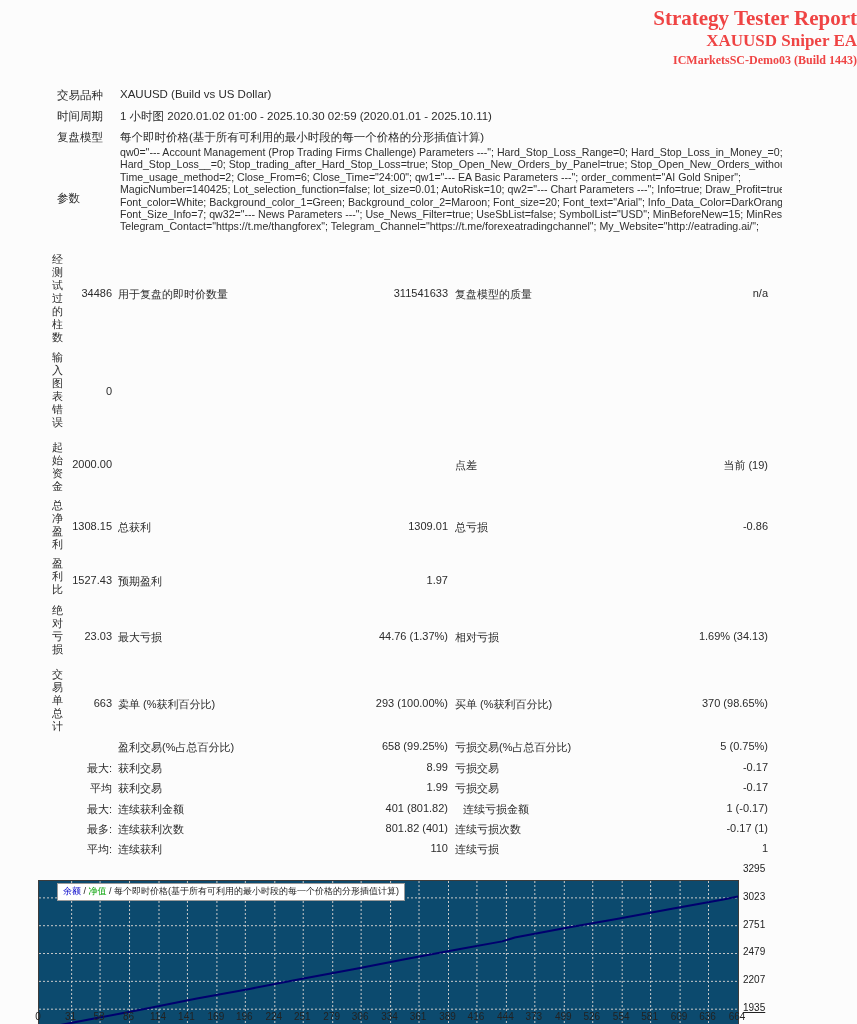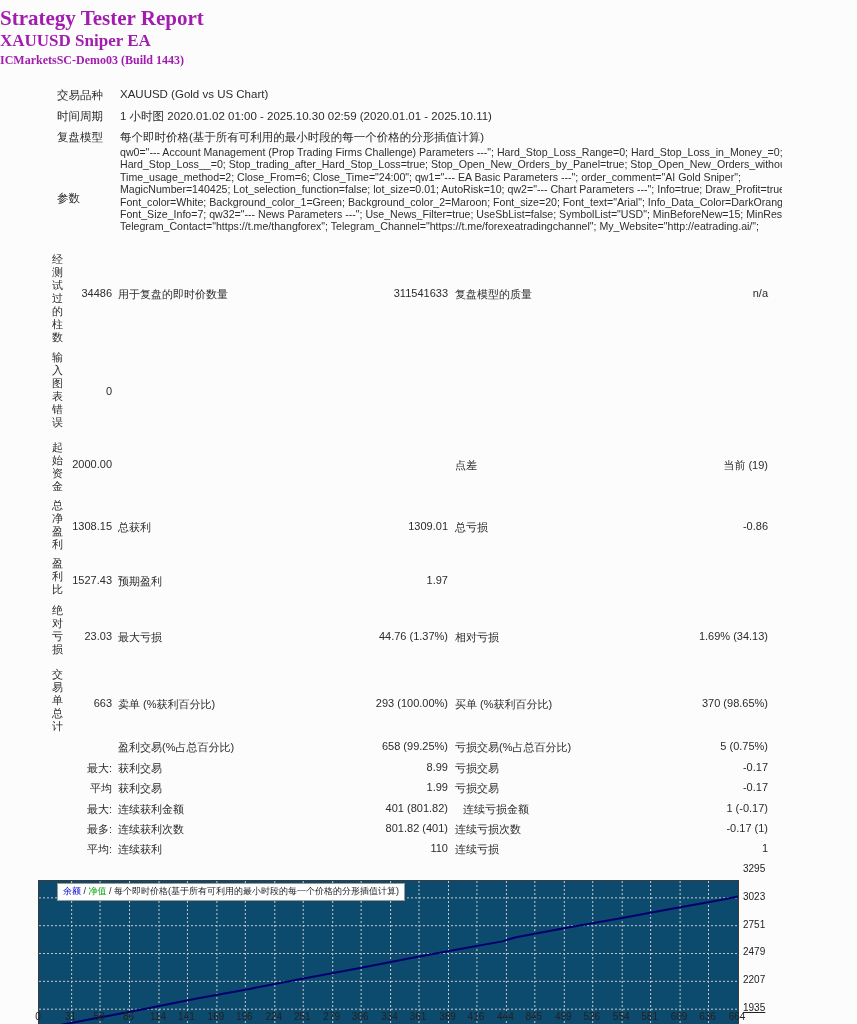--- a/index.html
+++ b/index.html
@@ -2,22 +2,22 @@
 <html><head>
 <meta charset="utf-8">
 <style>
   html,body { margin:0; padding:0; background:#e9e9e9; }
   .page {
     position:relative; width:857px; height:1024px; margin:0 auto;
     background:#fcfcfc; overflow:hidden;
     font-family:"Liberation Sans","DejaVu Sans",sans-serif;
     color:#2b2b2b; font-size:11px;
   }
-  .hdr { position:absolute; left:0; width:100%; text-align:left;
-         font-family:"Liberation Serif","DejaVu Serif",serif; font-weight:bold; color:#a21caf; }
+  .hdr { position:absolute; left:0; width:100%; text-align:right;
+         font-family:"Liberation Serif","DejaVu Serif",serif; font-weight:bold; color:#ef4444; }
   .hdr-title { top:6px;  font-size:21px; }
   .hdr-sub   { top:31px; font-size:17px; }
   .hdr-build { top:53px; font-size:12px; }
 
   .abs { position:absolute; white-space:nowrap; }
   .info-label { left:57px;  font-size:11.5px; }
   .info-value { left:120px; font-size:11.5px; }
 
   .params-label { left:57px; top:191px; font-size:11.5px; }
   .params-block { position:absolute; left:120px; top:146px; width:662px;
@@ -51,21 +51,21 @@
 <div class="page">
 
 
   <div class="content-layer">
 
     <div class="hdr hdr-title">Strategy Tester Report</div>
     <div class="hdr hdr-sub">XAUUSD Sniper EA</div>
     <div class="hdr hdr-build">ICMarketsSC-Demo03 (Build 1443)</div>
 
     <div class="abs info-label" style="top:88px">交易品种</div>
-    <div class="abs info-value" style="top:88px">XAUUSD (Gold vs US Chart)</div>
+    <div class="abs info-value" style="top:88px">XAUUSD (Build vs US Dollar)</div>
     <div class="abs info-label" style="top:109px">时间周期</div>
     <div class="abs info-value" style="top:109px">1 小时图 2020.01.02 01:00 - 2025.10.30 02:59 (2020.01.01 - 2025.10.11)</div>
     <div class="abs info-label" style="top:130px">复盘模型</div>
     <div class="abs info-value" style="top:130px">每个即时价格(基于所有可利用的最小时段的每一个价格的分形插值计算)</div>
 
     <div class="abs params-label">参数</div>
     <div class="params-block" id="params-block">
         <div class="param-line">qw0="--- Account Management (Prop Trading Firms Challenge) Parameters ---"; Hard_Stop_Loss_Range=0; Hard_Stop_Loss_in_Money_=0;</div>
         <div class="param-line">Hard_Stop_Loss__=0; Stop_trading_after_Hard_Stop_Loss=true; Stop_Open_New_Orders_by_Panel=true; Stop_Open_New_Orders_without_Panel=false;</div>
         <div class="param-line">Time_usage_method=2; Close_From=6; Close_Time="24:00"; qw1="--- EA Basic Parameters ---"; order_comment="AI Gold Sniper";</div>
@@ -194,21 +194,21 @@
         <div class="xlab" style="left: 244.331px;">196</div>
         <div class="xlab" style="left: 273.807px;">224</div>
         <div class="xlab" style="left: 302.23px;">251</div>
         <div class="xlab" style="left: 331.706px;">279</div>
         <div class="xlab" style="left: 360.13px;">306</div>
         <div class="xlab" style="left: 389.605px;">334</div>
         <div class="xlab" style="left: 418.029px;">361</div>
         <div class="xlab" style="left: 447.505px;">389</div>
         <div class="xlab" style="left: 475.928px;">416</div>
         <div class="xlab" style="left: 505.404px;">444</div>
-        <div class="xlab" style="left: 533.827px;">845</div>
+        <div class="xlab" style="left: 533.827px;">373</div>
         <div class="xlab" style="left: 563.303px;">499</div>
         <div class="xlab" style="left: 591.726px;">526</div>
         <div class="xlab" style="left: 621.202px;">554</div>
         <div class="xlab" style="left: 649.625px;">581</div>
         <div class="xlab" style="left: 679.101px;">609</div>
         <div class="xlab" style="left: 707.524px;">636</div>
         <div class="xlab" style="left: 737px;">664</div>
       </div>
 
   </div>

